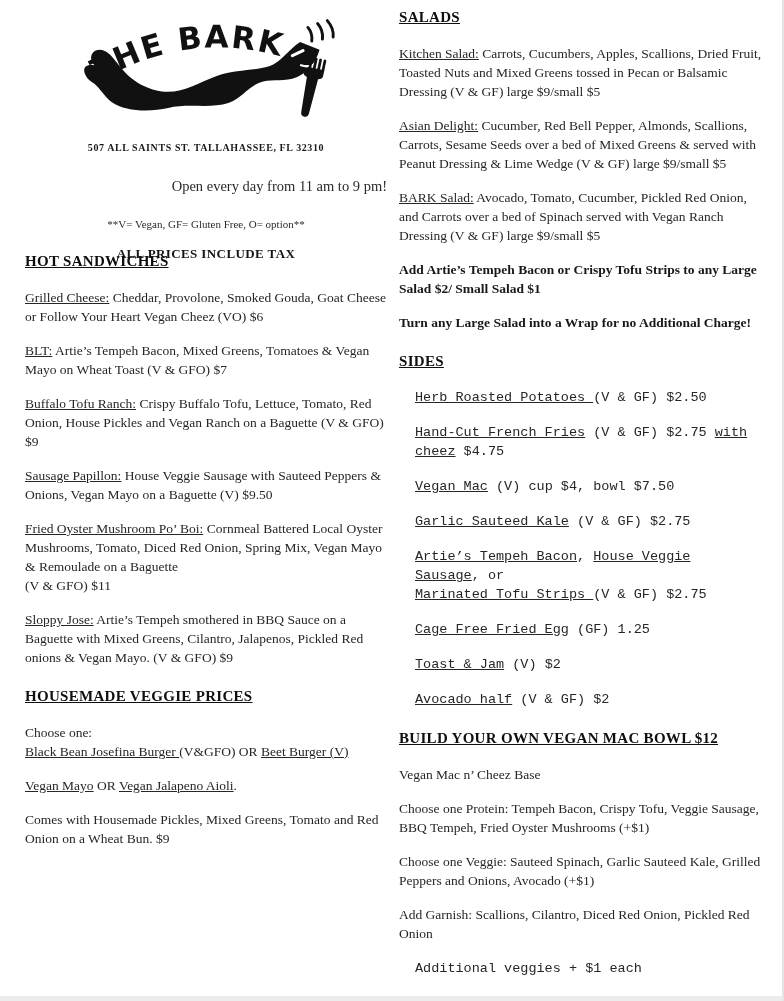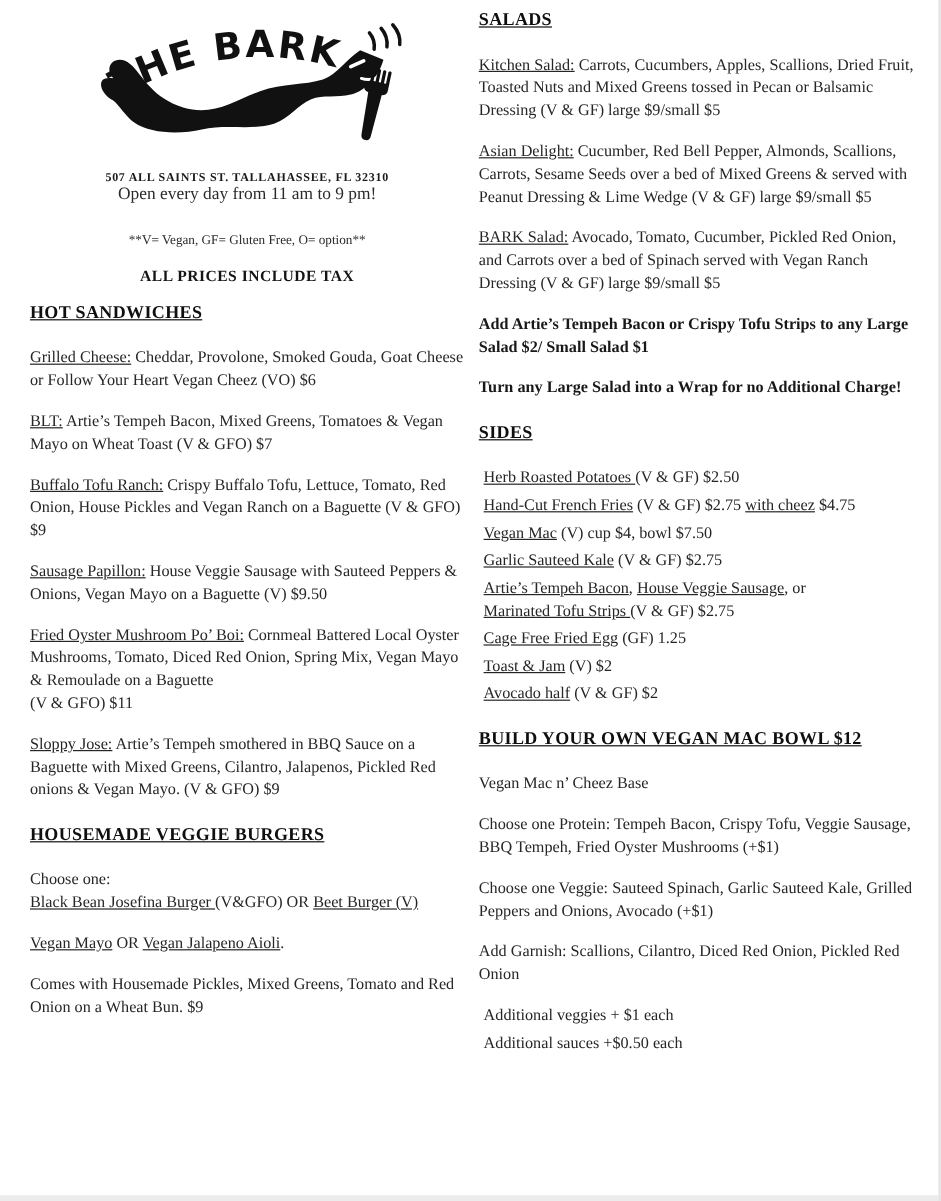--- a/index.html
+++ b/index.html
@@ -5,33 +5,33 @@
   html,body{margin:0;padding:0;}
   body{
     width:784px;height:1001px;position:relative;background:#ffffff;
     font-family:"Liberation Serif", serif;color:#262626;overflow:hidden;
   }
   .col{position:absolute;font-size:13.5px;line-height:19px;}
   #left-col{left:25px;top:252px;width:366px;}
   #right-col{left:399px;top:8px;width:366px;}
   #menu-header{position:absolute;left:25px;top:18px;width:362px;text-align:center;color:#1d1d1d;}
   #menu-header .address{font-weight:bold;font-size:10px;letter-spacing:.6px;margin-top:8px;color:#1a1a1a;}
-  #menu-header .hours{font-size:14.5px;color:#2a2a2a;}
+  #menu-header .hours{font-size:14.5px;margin-top:25px;color:#2a2a2a;text-align:right;}
   #menu-header .legend{font-size:11px;margin-top:23px;color:#2a2a2a;}
   #menu-header .taxnote{font-size:13px;font-weight:bold;margin-top:16px;letter-spacing:.4px;color:#151515;}
   h2.sec{
     font-size:15px;line-height:18px;font-weight:bold;color:#0f0f0f;
     text-decoration:underline;letter-spacing:.3px;margin:0 0 18px 0;
   }
   h2.sec.mt{margin-top:20px;}
   p.item{margin:0 0 15px 0;}
   p.note{margin:0 0 15px 0;font-weight:bold;color:#181818;}
   .group{margin:0 0 15px 0;}
   .u{text-decoration:underline;}
-  .lines div{margin:4px;}
+  .lines div{margin:16px;font-family:Liberation Mono, monospace;}
   #page-edge-bottom{position:absolute;left:0;bottom:0;width:784px;height:5px;background:#ececec;}
   #page-edge-right{position:absolute;right:0;top:0;width:2px;height:1001px;background:#e4e4e4;}
   svg text{font-family:"DejaVu Sans",sans-serif;font-weight:bold;}
 </style>
 </head>
 <body>
 
 <div id="menu-header">
   <svg width="262" height="112" viewBox="0 0 270 112" aria-label="The Bark logo">
     <defs>
@@ -69,21 +69,21 @@
 <div class="col" id="left-col">
   <h2 class="sec">HOT SANDWICHES</h2>
 
   <p class="item"><span class="u">Grilled Cheese:</span><span> Cheddar, Provolone, Smoked Gouda, Goat Cheese or Follow Your Heart Vegan Cheez (VO) $6</span></p>
   <p class="item"><span class="u">BLT:</span><span> Artie’s Tempeh Bacon, Mixed Greens, Tomatoes &amp; Vegan Mayo on Wheat Toast (V &amp; GFO) $7</span></p>
   <p class="item"><span class="u">Buffalo Tofu Ranch:</span><span> Crispy Buffalo Tofu, Lettuce, Tomato, Red Onion, House Pickles and Vegan Ranch on a Baguette (V &amp; GFO) $9</span></p>
   <p class="item"><span class="u">Sausage Papillon:</span><span> House Veggie Sausage with Sauteed Peppers &amp; Onions, Vegan Mayo on a Baguette (V) $9.50</span></p>
   <p class="item"><span class="u">Fried Oyster Mushroom Po’ Boi:</span><span> Cornmeal Battered Local Oyster Mushrooms, Tomato, Diced Red Onion, Spring Mix, Vegan Mayo &amp; Remoulade on a Baguette</span><br><span>(V &amp; GFO) $11</span></p>
   <p class="item"><span class="u">Sloppy Jose:</span><span> Artie’s Tempeh smothered in BBQ Sauce on a Baguette with Mixed Greens, Cilantro, Jalapenos, Pickled Red onions &amp; Vegan Mayo. (V &amp; GFO) $9</span></p>
 
-  <h2 class="sec mt">HOUSEMADE VEGGIE BURGERS</h2>
+  <h2 class="sec mt">HOUSEMADE VEGGIE PRICES</h2>
 
   <p class="item"><span>Choose one:</span><br><span class="u">Black Bean Josefina Burger </span><span>(V&amp;GFO) OR </span><span class="u">Beet Burger (V)</span></p>
   <p class="item"><span class="u">Vegan Mayo</span><span> OR </span><span class="u">Vegan Jalapeno Aioli</span><span>.</span></p>
   <p class="item"><span>Comes with Housemade Pickles, Mixed Greens, Tomato and Red Onion on a Wheat Bun. $9</span></p>
 </div>
 
 <div class="col" id="right-col">
   <h2 class="sec">SALADS</h2>
 
   <p class="item"><span class="u">Kitchen Salad:</span><span> Carrots, Cucumbers, Apples, Scallions, Dried Fruit, Toasted Nuts and Mixed Greens tossed in Pecan or Balsamic Dressing (V &amp; GF) large $9/small $5</span></p>

